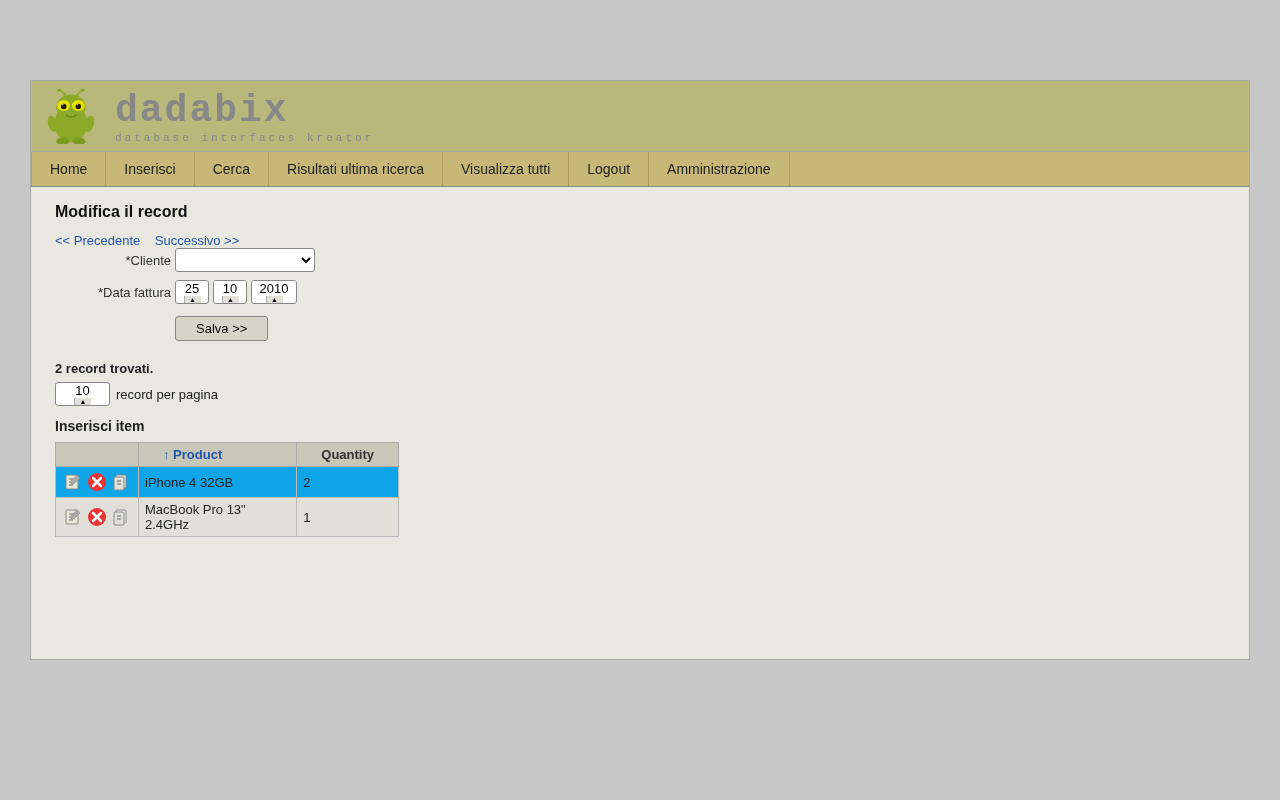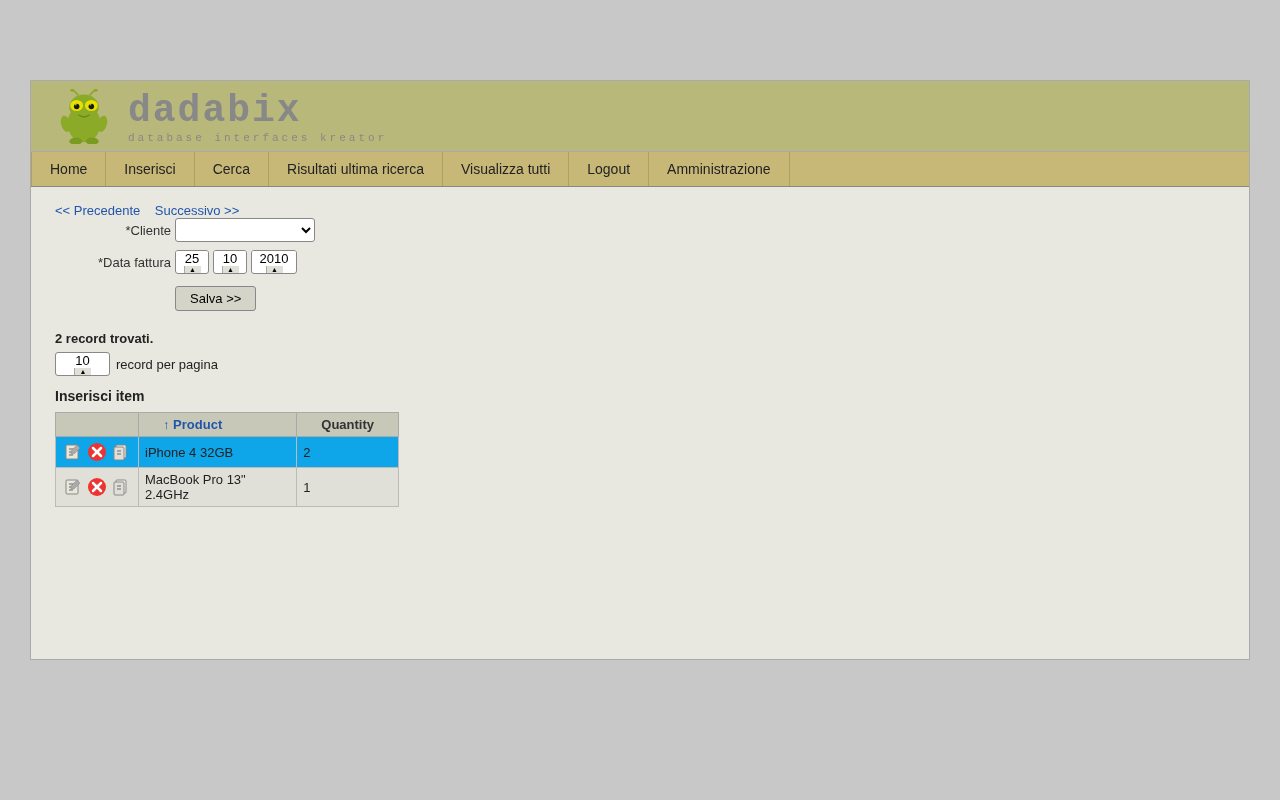--- a/index.html
+++ b/index.html
@@ -28,21 +28,21 @@
       background: #b8b87a;
       padding: 0;
       display: flex;
       align-items: center;
       height: 70px;
       border-bottom: none;
     }
     #logo-area {
       display: flex;
       align-items: center;
-      padding: 8px 13px;
+      padding: 8px 0;
     }
     #logo-img {
       width: 80px;
       height: 60px;
       display: flex;
       align-items: center;
       justify-content: center;
     }
     #logo-alien {
       width: 60px;
@@ -168,21 +168,21 @@
       background: #e0e0d8;
       border: none;
       padding: 0;
     }
     .spinner-up { border-bottom: 1px solid #aaa; }
 
     #save-btn {
       background: #d4d4c8;
       border: 1px solid #888;
       border-radius: 3px;
-      padding: 4px 14px;
+      padding: 4px 20px;
       font-size: 13px;
       cursor: pointer;
       margin-left: 120px;
       margin-top: 4px;
     }
 
     
     #records-section {
       margin-top: 16px;
     }
@@ -308,20 +308,21 @@
       <a class="nav-item">Inserisci</a>
       <a class="nav-item">Cerca</a>
       <a class="nav-item">Risultati ultima ricerca</a>
       <a class="nav-item">Visualizza tutti</a>
       <a class="nav-item">Logout</a>
       <a class="nav-item">Amministrazione</a>
     </div>
 
     <div id="content">
 
+      <div id="page-title">Modifica il record</div>
 
       <div id="navigation-links">
         <a class="nav-link">&lt;&lt; Precedente</a>
         &nbsp;&nbsp;
         <a class="nav-link">Successivo &gt;&gt;</a>
       </div>
 
       <div id="record-form">
         
         <div class="form-row">

